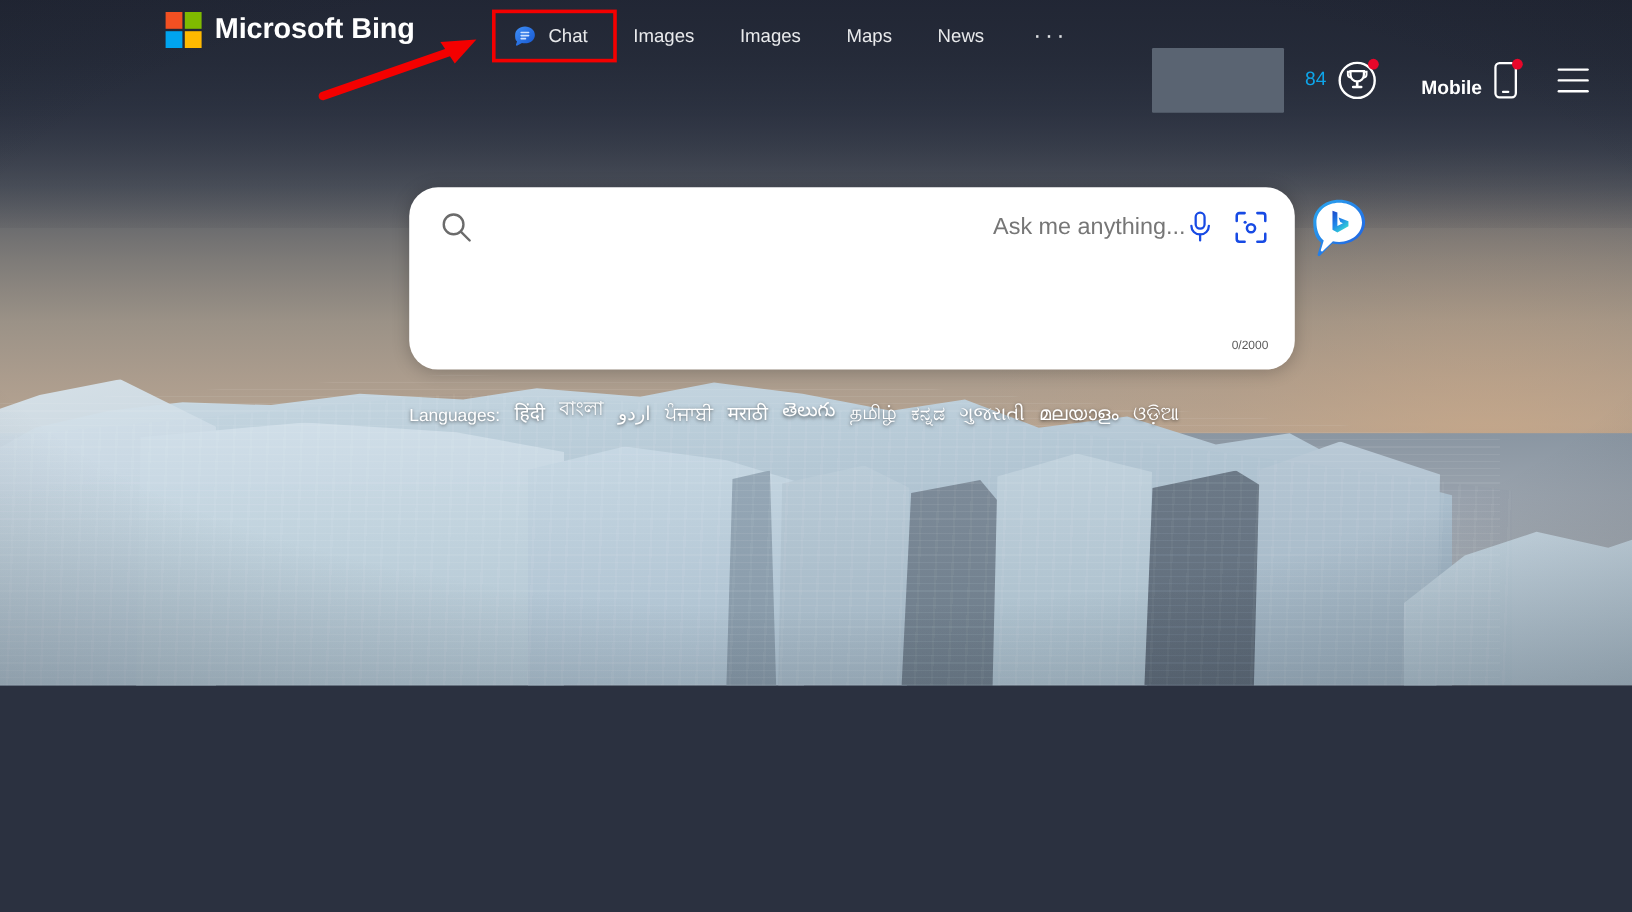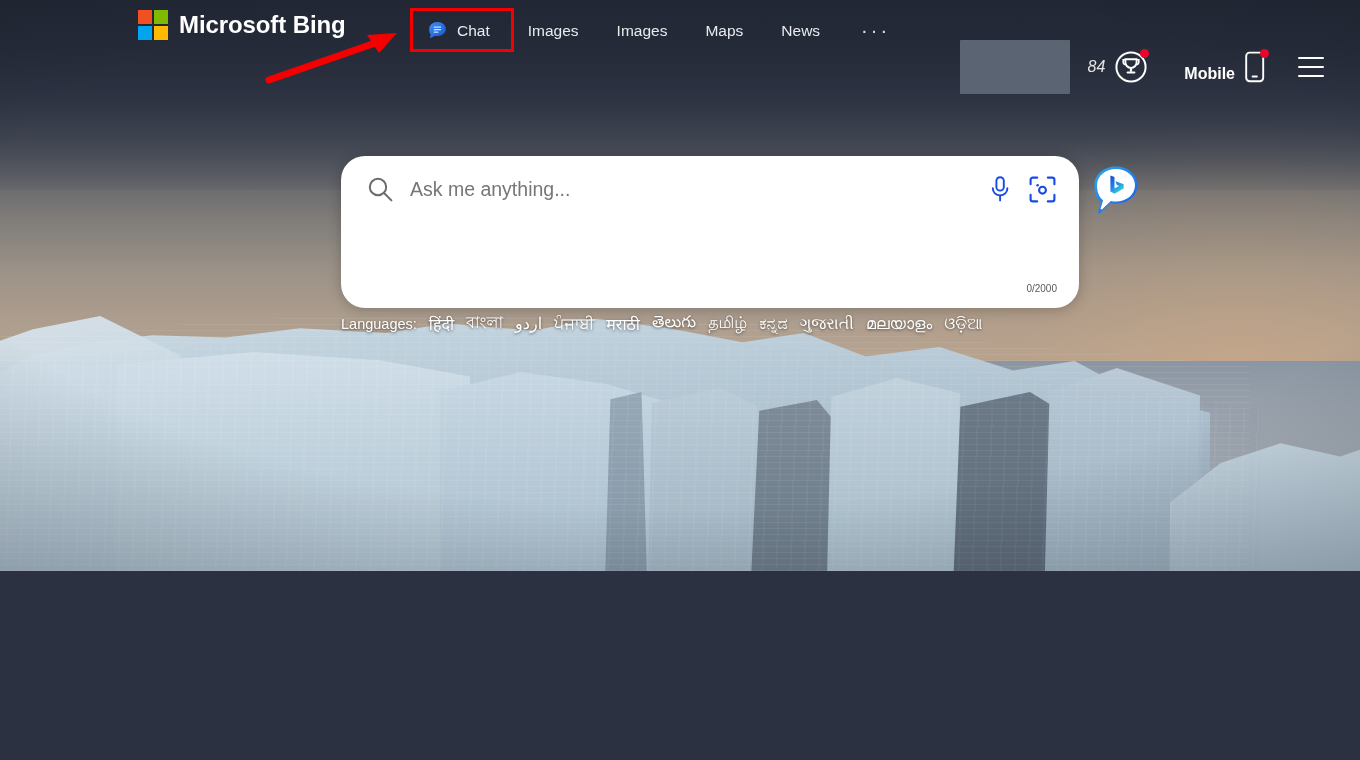--- a/index.html
+++ b/index.html
@@ -141,51 +141,51 @@
     position: absolute; left: 410px; top: 8px; width: 104px; height: 44px;
     border: 3px solid #f40000; pointer-events: none;
   }
   .chat-bubble-ico { width: 21px; height: 21px; flex: none; }
 
   .arrow-anno { position: absolute; left: 255px; top: 20px; width: 160px; height: 70px; pointer-events: none; }
 
   .hdr-right { position: absolute; right: 0; top: 40px; display: flex; align-items: center; gap: 0; }
   .name-placeholder { width: 110px; height: 54px; background: #5a6472; border-radius: 1px; }
   .rw { display: flex; align-items: center; gap: 9px; margin-left: 18px; cursor: pointer; }
-  .rw-count { color: #e5e5e5; font-size: 16px; font-style: italic; }
+  .rw-count { color: #0ea5e9; font-size: 16px; }
   .rw-ico { position: relative; width: 34px; height: 34px; }
   .dot-red { position: absolute; width: 9px; height: 9px; border-radius: 50%; background: #e8072a; }
   .mobile-wrap { display: flex; align-items: flex-end; gap: 9px; margin-left: 36px; cursor: pointer; font-weight: bold; }
   .mobile-label { color: #fff; font-size: 16px; }
   .phone-ico { position: relative; width: 22px; height: 32px; }
   .hamburger { margin-left: 32px; margin-right: 36px; width: 26px; height: 20px; display: flex; flex-direction: column; justify-content: space-between; cursor: pointer; }
   .hamburger span { display: block; height: 2.4px; background: #fff; border-radius: 1px; }
 
   
   .searchcard {
     position: absolute; left: 341px; top: 156px; width: 738px; height: 152px;
     background: #fff; border-radius: 24px; box-shadow: 0 2px 14px rgba(0,0,0,0.22);
   }
   .search-row { position: absolute; left: 0; top: 0; width: 100%; height: 66px; display: flex; align-items: center; padding: 0 22px 0 26px; }
   .mag { width: 27px; height: 27px; flex: none; }
   .search-input {
     flex: 1; border: none; outline: none; background: transparent;
     font-family: "Liberation Sans", sans-serif; font-size: 19.5px; color: #b91c1c;
-    margin-left: 16px; padding: 0;
+    margin-left: 16px; padding: 0; text-align: right;
   }
   .search-input::placeholder { color: #767676; }
   .sr-icons { display: flex; align-items: center; gap: 16px; }
   .sr-icons svg { cursor: pointer; }
   .counter { position: absolute; right: 22px; bottom: 14px; color: #5a5a5a; font-size: 10px; }
 
   .bing-chat-btn { position: absolute; left: 1089px; top: 163px; width: 54px; height: 54px; cursor: pointer; }
 
   
   .langs {
-    position: absolute; left: 341px; top: 310px; display: flex; align-items: center;
+    position: absolute; left: 341px; top: 328px; display: flex; align-items: flex-end;
     gap: 12px; color: #fff; font-size: 14.5px;
     text-shadow: 0 1px 3px rgba(0,0,0,0.55);
   }
   .lang-label { font-size: 14.5px; white-space: nowrap; }
   .lang { font-size: 16px; cursor: pointer; white-space: nowrap; }
 
   
   .fab-down {
     position: absolute; left: 343px; top: 703px; width: 52px; height: 47px;
     background: rgba(38,40,45,0.88); border-radius: 8px;

